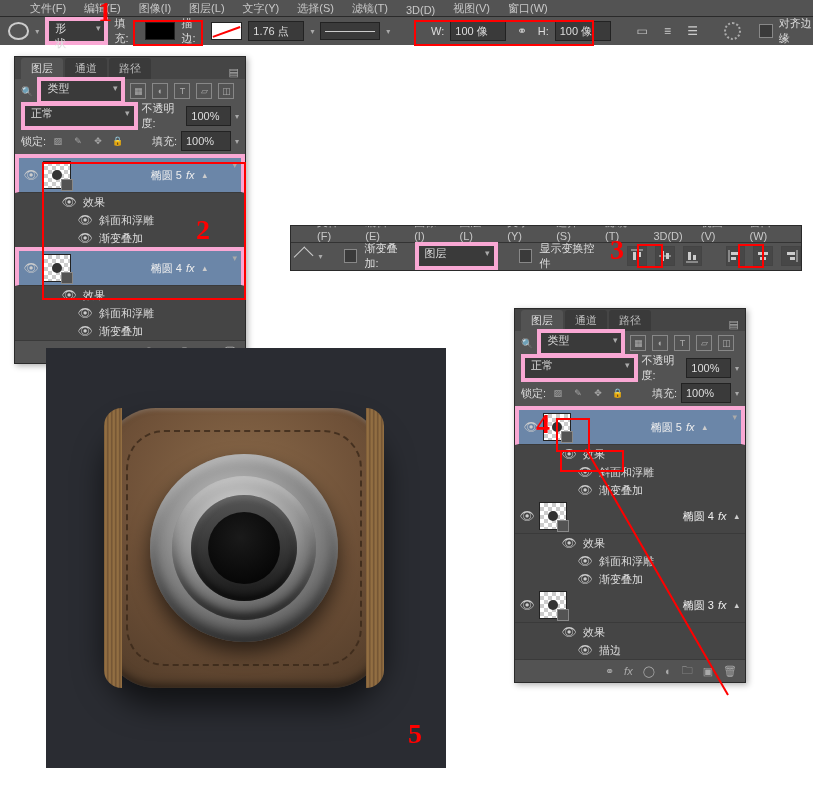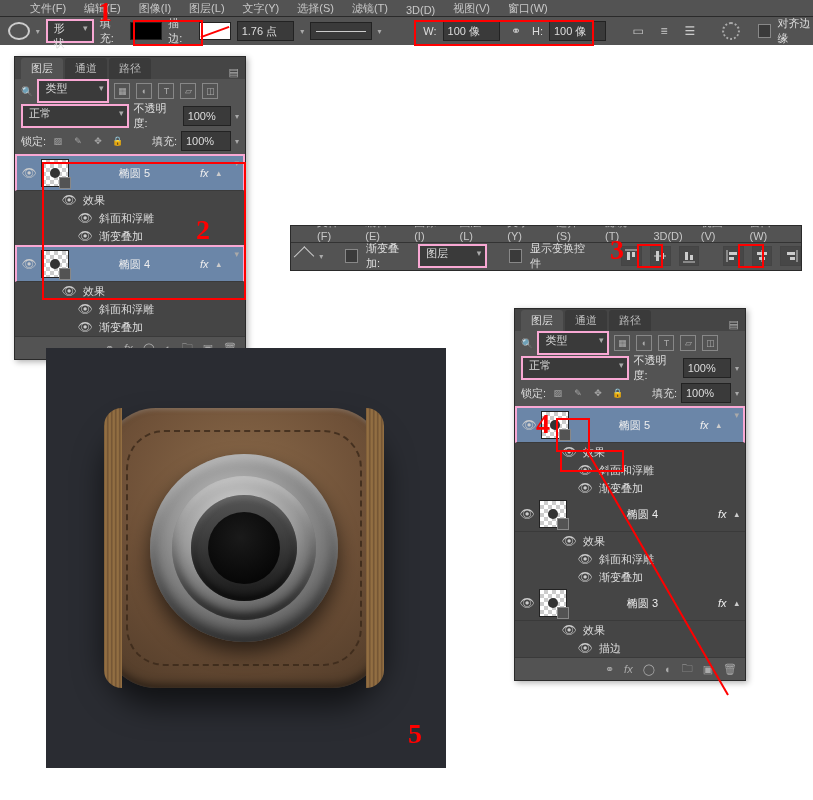--- a/index.html
+++ b/index.html
@@ -4,21 +4,21 @@
 <style>
 body{margin:0;background:#fff;font-family:"Microsoft YaHei",Arial,sans-serif;font-size:11px;color:#ddd;width:813px;height:800px;overflow:hidden;position:relative}
 .annot{position:absolute;color:#ff0000;font-size:28px;font-weight:bold;font-family:"Times New Roman",serif;z-index:100;pointer-events:none}
 .redbox{position:absolute;border:2px solid #ff0000;z-index:99;pointer-events:none}
 
 .menubar{position:absolute;left:0;top:0;width:813px;height:16px;background:#535353;display:flex;align-items:flex-end;padding-left:30px;color:#c8c8c8;font-size:11px;overflow:hidden}
 .menubar span{margin-right:18px;white-space:nowrap}
 
 .optbar{position:absolute;left:0;top:16px;width:813px;height:28px;background:#535353;border-top:1px solid #2a2a2a;display:flex;align-items:center;padding-left:8px;gap:6px}
 .tool-ellipse{width:18px;height:14px;border:2px solid #ccc;border-radius:50%}
-.sel{background:#3a3a3a;border:2px solid #f9a8d4;color:#ddd;font-size:11px;height:20px;padding:0 16px 0 6px;position:relative}
+.sel{background:#3a3a3a;border:4px solid #f9a8d4;color:#ddd;font-size:11px;height:20px;padding:0 28px 0 6px;position:relative}
 .sel::after{content:"▾";position:absolute;right:4px;top:2px;color:#aaa;font-size:9px}
 .lbl{color:#ddd;font-size:11px}
 .swatch{width:30px;height:16px;border:1px solid #222}
 .swatch.black{background:#000}
 .swatch.none{background:#fff;position:relative}
 .swatch.none::after{content:"";position:absolute;left:0;right:0;top:50%;border-top:2px solid red;transform:rotate(-20deg)}
 .numfield{background:#3a3a3a;border:1px solid #222;color:#ddd;font-size:11px;height:18px;width:48px;padding:0 4px;display:inline-flex;align-items:center}
 .line-prev{width:60px;height:16px;background:#3a3a3a;border:1px solid #222;display:flex;align-items:center;justify-content:center}
 .line-prev::before{content:"";width:50px;border-top:1px solid #ccc}
 .ico{width:18px;height:18px;border:1px solid transparent;display:flex;align-items:center;justify-content:center;color:#ccc;font-size:12px}
@@ -36,21 +36,21 @@
 .lockrow .mini-ico{border:none}
 
 .layers{background:#454545}
 .layer{display:flex;align-items:center;height:34px;padding-left:4px;gap:4px;border-bottom:1px solid #3a3a3a}
 .layer.sel{background:#6b86a8}
 .eye{width:16px;text-align:center;color:#ccc;font-size:12px}
 .thumb{width:26px;height:26px;border:1px solid #222;position:relative;background:#fff}
 .thumb.check{background-image:linear-gradient(45deg,#ccc 25%,transparent 25%,transparent 75%,#ccc 75%),linear-gradient(45deg,#ccc 25%,#fff 25%,#fff 75%,#ccc 75%);background-size:8px 8px;background-position:0 0,4px 4px}
 .thumb .dot{position:absolute;left:50%;top:50%;width:10px;height:10px;background:#333;border-radius:50%;transform:translate(-50%,-50%)}
 .shape-badge{position:absolute;right:-3px;bottom:-3px;width:10px;height:10px;background:#535353;border:1px solid #888}
-.lname{flex:1;color:#eee;font-size:11px;text-align:center}
+.lname{flex:1;color:#eee;font-size:11px;text-align:right}
 .fx{font-style:italic;color:#eee;margin-right:4px;font-size:11px}
 .sub{height:18px;display:flex;align-items:center;padding-left:46px;gap:6px;font-size:11px;color:#ddd}
 .sub .eye{width:16px}
 .sub2{padding-left:62px}
 .panel-foot{height:22px;background:#535353;display:flex;align-items:center;justify-content:flex-end;gap:10px;padding:0 8px;color:#aaa;font-size:11px;border-top:1px solid #3a3a3a}
 .panel-foot span{cursor:default}
 
 
 .optbar2{position:absolute;left:290px;top:225px;width:510px;height:44px;background:#535353;border:1px solid #2a2a2a}
 .optbar2 .menubar2{height:16px;background:#535353;border-bottom:1px solid #333;display:flex;align-items:flex-end;padding-left:26px;overflow:hidden}

